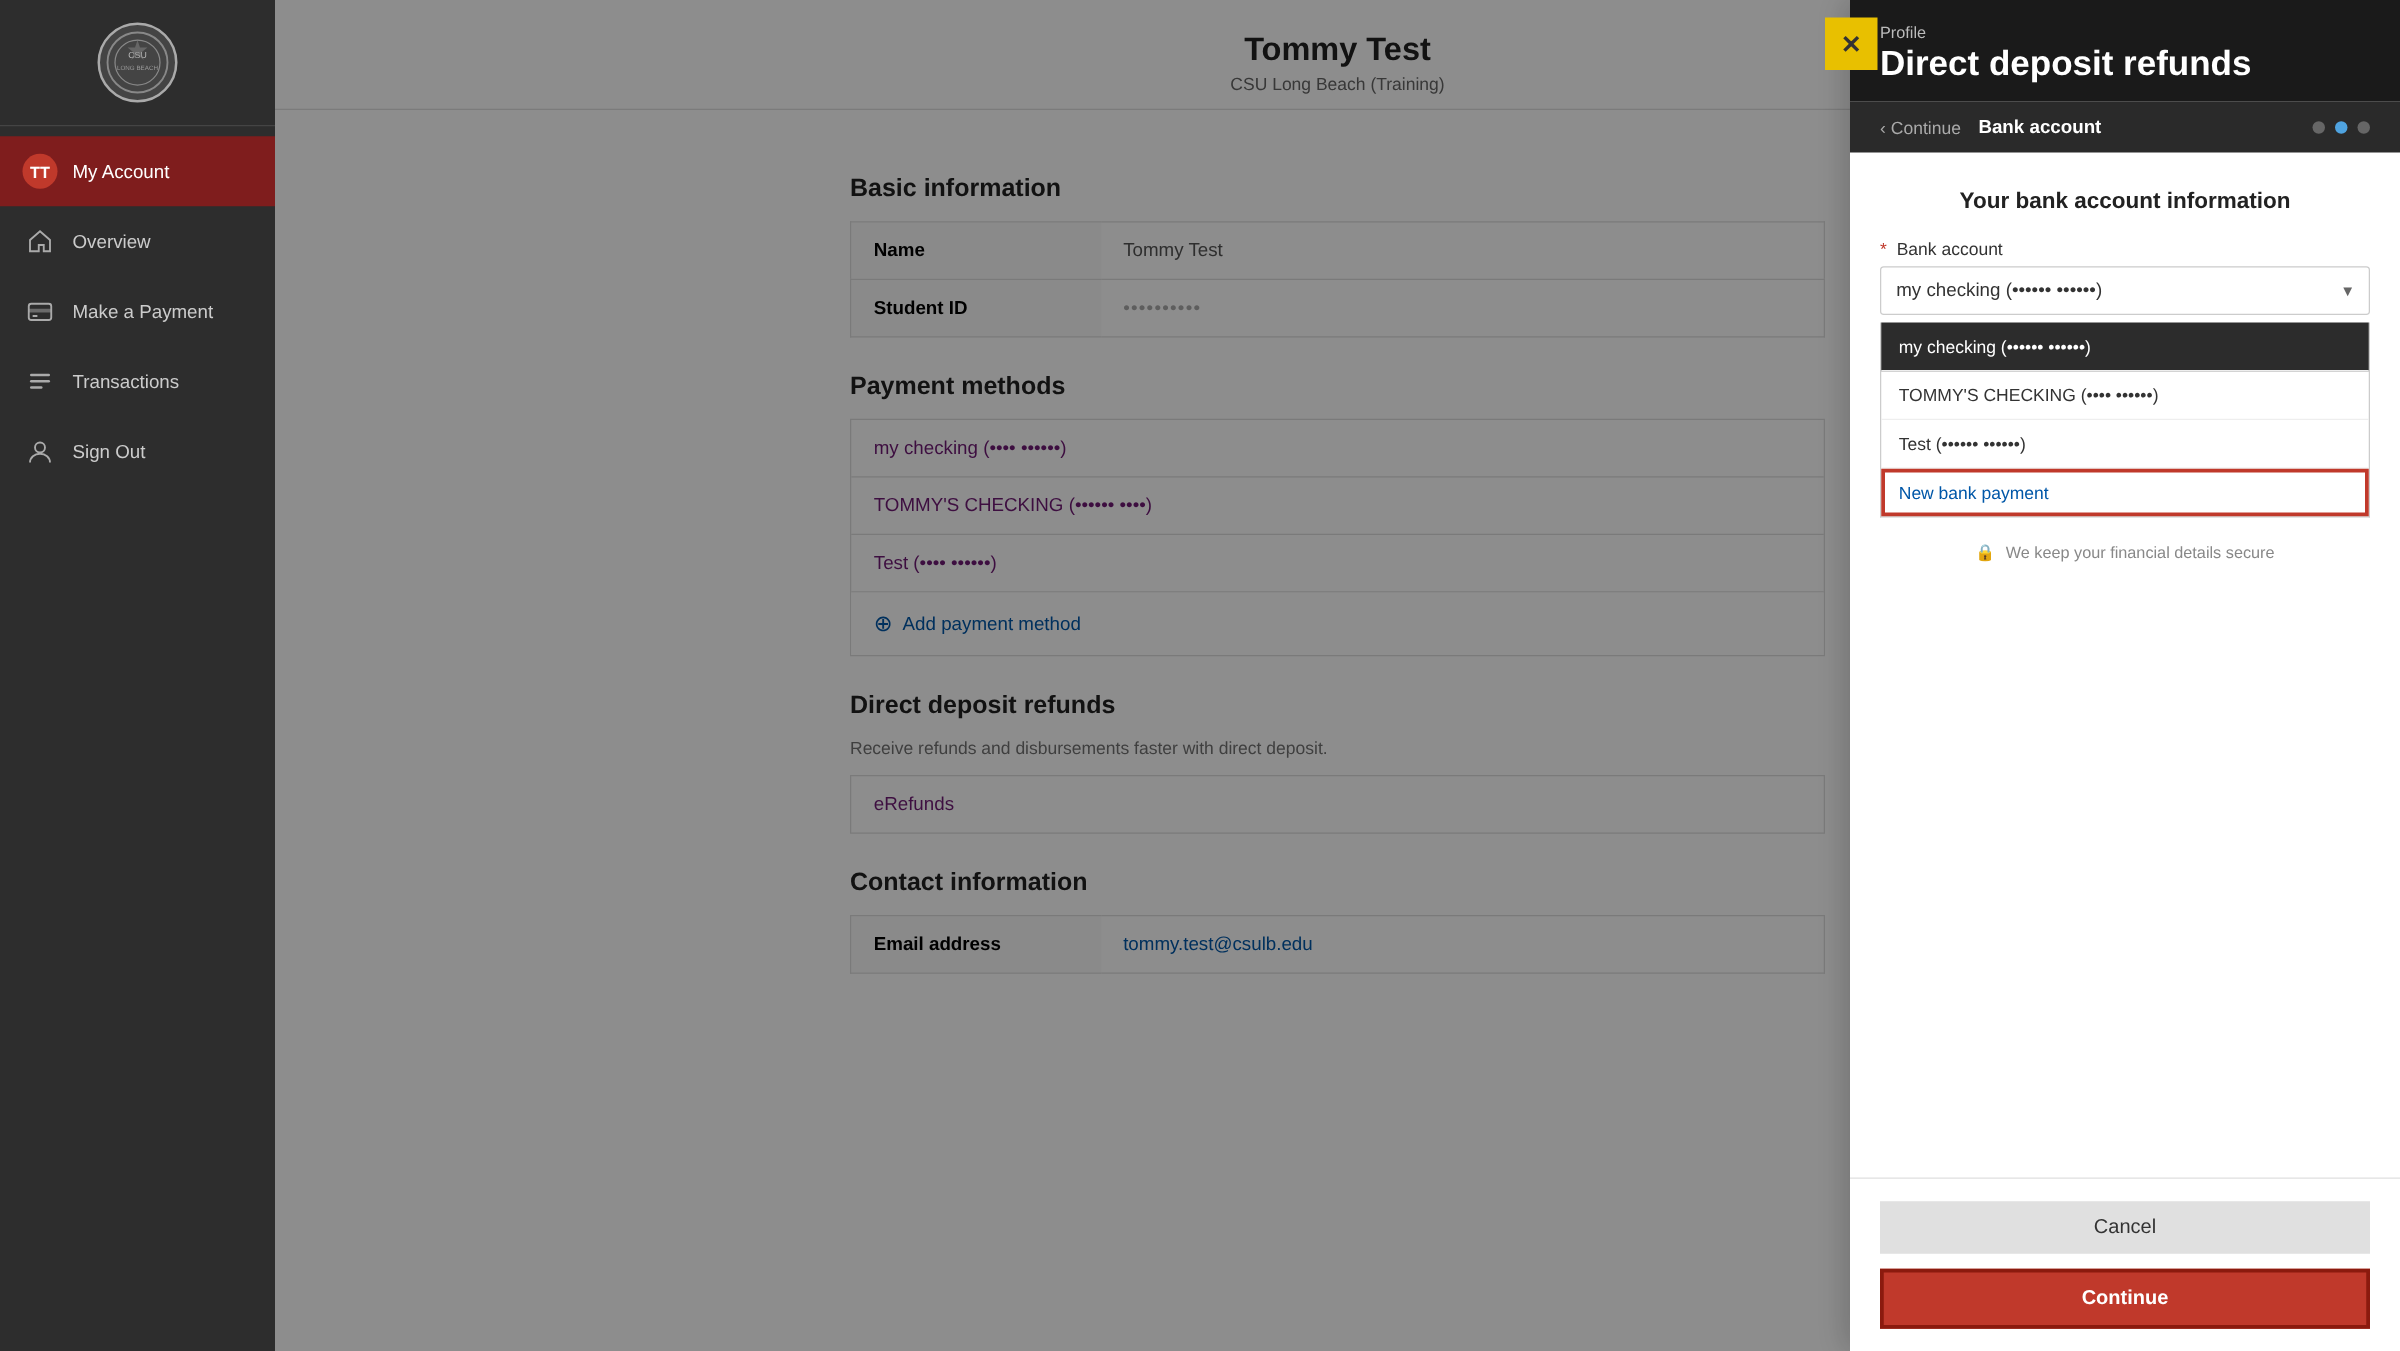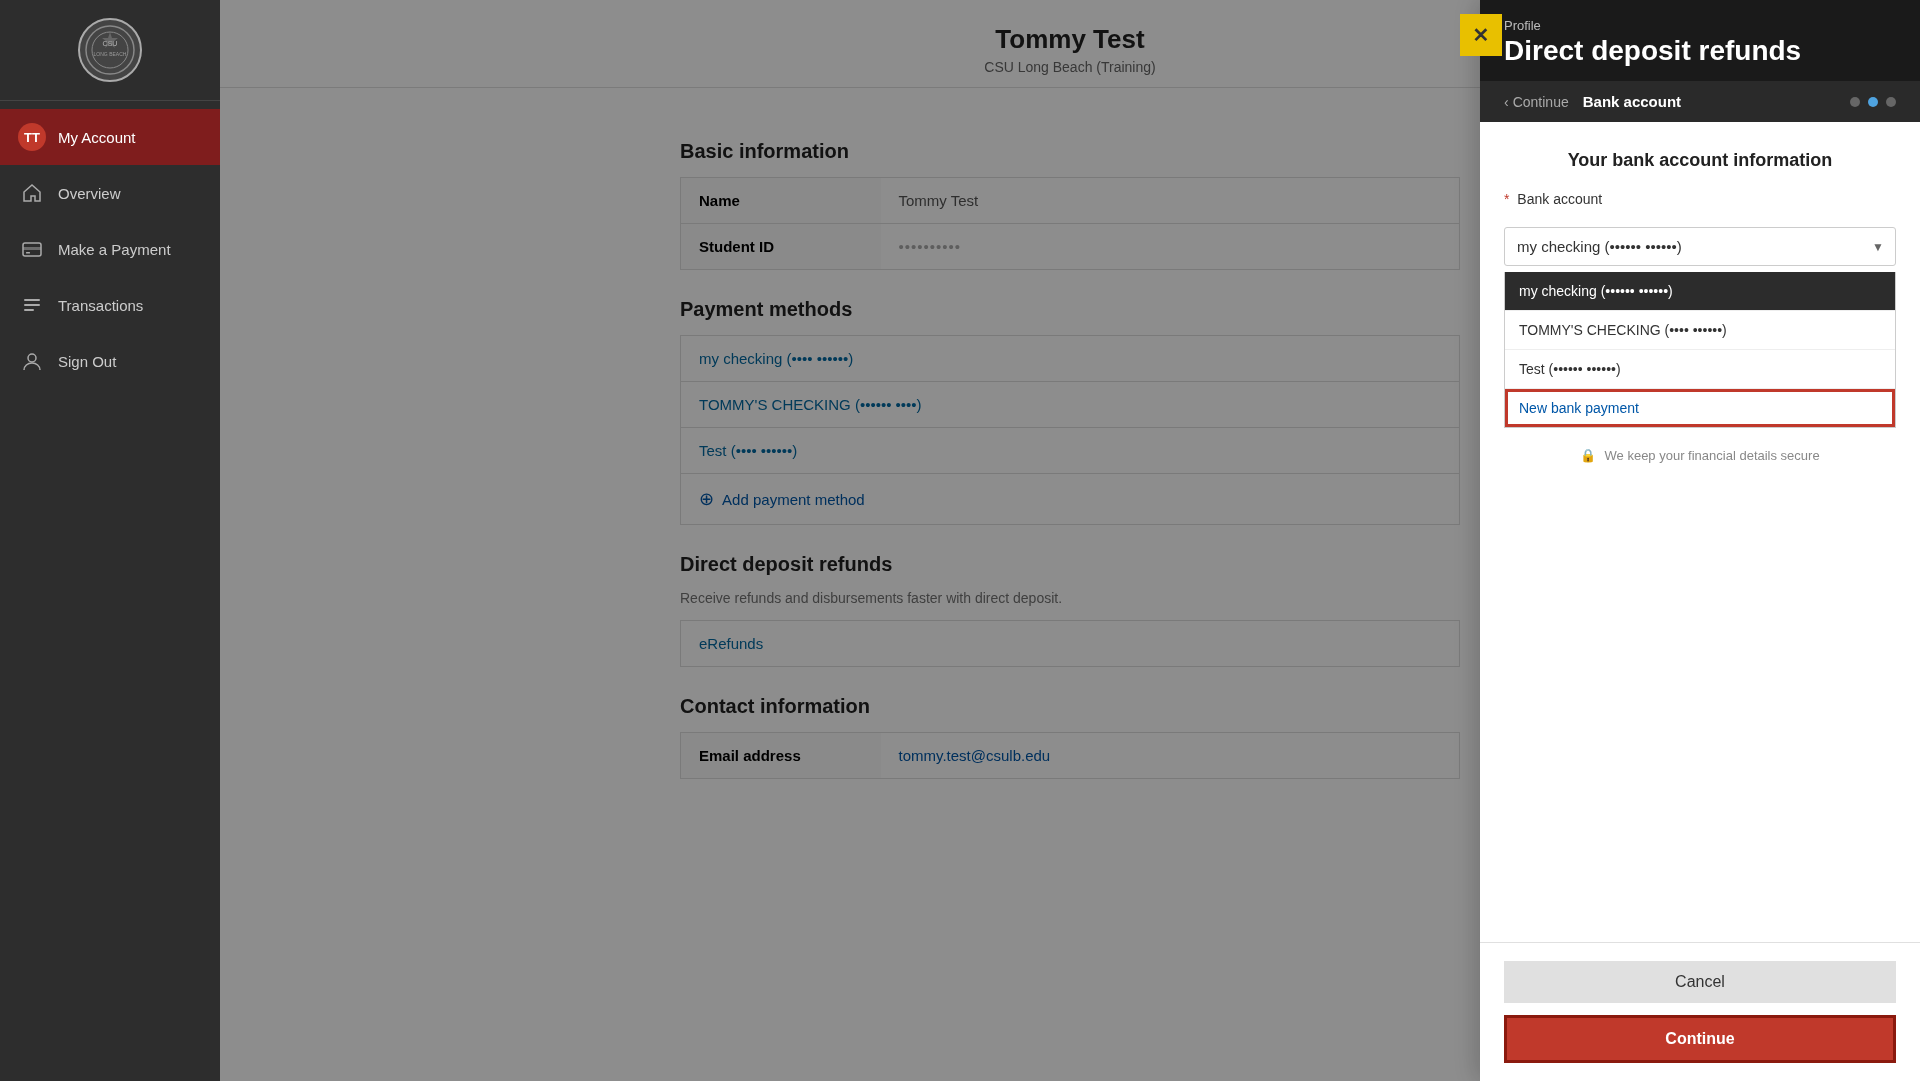--- a/index.html
+++ b/index.html
@@ -88,21 +88,21 @@
     .section-title { font-size: 20px; font-weight: 600; color: #222; margin-bottom: 14px; margin-top: 28px; }
 
     .info-table { width: 100%; border: 1px solid #ddd; border-collapse: collapse; margin-bottom: 0; }
     .info-table tr { border-bottom: 1px solid #ddd; padding-left: 44px; }
     .info-table tr:last-child { border-bottom: none; }
     .info-table td { padding: 14px 18px; font-size: 15px; }
     .info-table td:first-child { font-weight: 700; width: 200px; background: #fafafa; }
     .info-table td:last-child { color: #555; }
 
     .payment-list { border: 1px solid #ddd; }
-    .payment-item { padding: 14px 18px; border-bottom: 1px solid #ddd; font-size: 15px; color: #0369a1; }
+    .payment-item { padding: 14px 18px; border-bottom: 1px solid #ddd; font-size: 15px; color: #701a75; }
     .payment-item:last-child { border-bottom: none; }
     .add-payment { display: flex; align-items: center; gap: 8px; padding: 14px 18px; color: #0057a8; font-size: 15px; cursor: pointer; background: #fff; }
 
     .desc-text { font-size: 14px; color: #737373; margin-bottom: 14px; }
 
     
     .overlay {
       position: fixed;
       top: 0; left: 220px; right: 0; bottom: 0;
       background: rgba(0,0,0,0.35);
@@ -151,21 +151,21 @@
       gap: 8px;
     }
     .step-back { color: #aaa; font-size: 14px; cursor: pointer; display: flex; align-items: center; gap: 4px; }
     .step-name { color: #fff; font-size: 15px; font-weight: 600; margin-left: 6px; }
     .step-dots { display: flex; gap: 8px; margin-left: auto; }
     .step-dot { width: 10px; height: 10px; border-radius: 50%; background: #666; }
     .step-dot.active { background: #4fa3e0; }
 
     .panel-body { flex: 1; overflow-y: auto; padding: 28px 24px 0; }
     .panel-section-title { font-size: 18px; font-weight: 600; color: #222; margin-bottom: 20px; text-align: center; }
-    .field-label { font-size: 14px; color: #333; margin-bottom: 20px; }
+    .field-label { font-size: 14px; color: #333; margin-bottom: 6px; }
     .field-label span.required { color: #c0392b; margin-right: 4px; }
 
     .select-wrapper { position: relative; margin-bottom: 6px; }
     .select-box {
       width: 100%;
       padding: 10px 36px 10px 12px;
       border: 1px solid #ccc;
       border-radius: 3px;
       font-size: 15px;
       color: #333;

